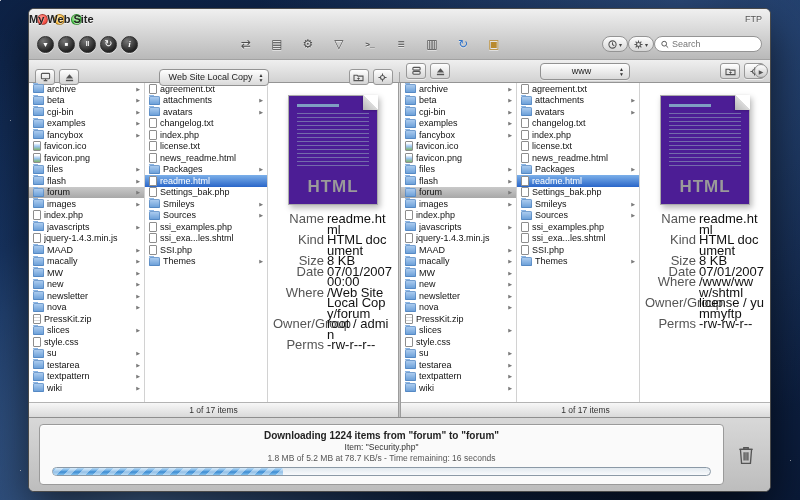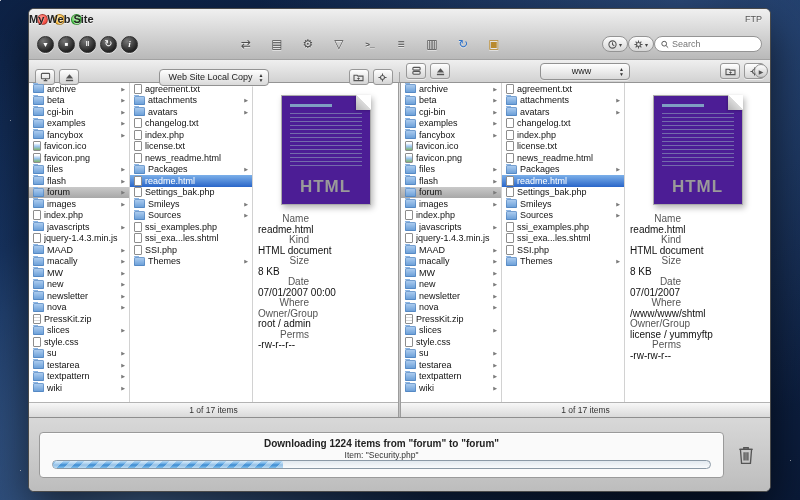--- a/index.html
+++ b/index.html
@@ -76,21 +76,21 @@
     display:flex; align-items:center; justify-content:center; }
   .playbtn::before { content:"▶"; font-size:6px; }
 
   
   .browser { flex:1; display:flex; background:#fff; overflow:hidden; }
   .pane { flex:1; display:flex; flex-direction:column; min-width:0; }
   .vdiv { width:3px; background:linear-gradient(#dcdcdc,#c0c0c0); border-left:1px solid #9c9c9c;
     border-right:1px solid #9c9c9c; }
   .cols { flex:1; display:flex; overflow:hidden; }
   .col { overflow:hidden; border-right:1px solid #d2d2d2; }
-  .col1 { width:101px; } .col2 { width:123px; }
+  .col1 { width:116px; } .col2 { width:123px; }
   .col3 { flex:1; display:flex; flex-direction:column; align-items:center; border-right:none; }
 
   .row { display:flex; align-items:center; height:11.5px; padding:0 4px; font-size:9px; color:#111;
     white-space:nowrap; overflow:hidden; }
   .row .ic { width:11px; height:9px; margin-right:3px; flex:none; position:relative; }
   .row .lbl { overflow:hidden; text-overflow:ellipsis; }
   .t-folder .ic { background:linear-gradient(#b3d1f2,#659bd6); border-radius:1.5px 1.5px 1px 1px;
     box-shadow:inset 0 0 0 1px rgba(70,120,180,.55); }
   .t-folder .ic::before { content:""; position:absolute; top:-2px; left:0; width:5px; height:2px;
     background:#8cb6e5; border-radius:1px 1px 0 0; }
@@ -106,21 +106,21 @@
   .minidoc { width:90px; height:110px; margin-top:12px; position:relative; flex:none;
     background:#4c1d95; border:1px solid #ababab; box-shadow:2px 3px 6px rgba(0,0,0,.28); }
   .minidoc::before { content:""; position:absolute; top:8px; left:8px; width:42px; height:3px; background:#7e9fc2; }
   .minidoc .lines { position:absolute; top:17px; left:8px; right:8px; height:56px;
     background:repeating-linear-gradient(#93a9bf 0 1px, transparent 1px 4px); opacity:.55; }
   .minidoc .fold { position:absolute; top:-1px; right:-1px; width:15px; height:15px;
     background:linear-gradient(225deg,#fff 0 49%, #dcdcdc 50%, #b5b5b5); box-shadow:-1px 1px 2px rgba(0,0,0,.18); }
   .minidoc .big { position:absolute; bottom:7px; left:0; right:0; text-align:center;
     font-size:17px; font-weight:bold; letter-spacing:1px; color:#9a9a9a; }
   .info { margin-top:9px; width:100%; padding:0 5px; }
-  .irow { display:flex; font-size:10px; line-height:10.5px;flex-direction:column; }
+  .irow { display:flex; font-size:13px; line-height:10.5px; }
   .ilbl { width:51px; flex:none; text-align:right; color:#555; margin-right:3px; }
   .ival { color:#111; word-break:break-all; }
 
   .statusbar { height:15px; line-height:14px; text-align:center; font-size:8.5px; color:#333;
     background:linear-gradient(#f7f7f7,#dadada); border-top:1px solid #b3b3b3; }
 
   
   .progress-area { height:74px; background:linear-gradient(#d8d8d8,#bdbdbd); border-top:1px solid #8e8e8e;
     display:flex; align-items:center; padding:0 10px; }
   .ppanel { flex:1; background:#fafafa; border:1px solid #9a9a9a; border-radius:4px;
@@ -518,20 +518,21 @@
                 <span class="ival">8 KB</span>
               </div>
 
               <div class="irow">
                 <span class="ilbl">Date</span>
                 <span class="ival">07/01/2007 00:00</span>
               </div>
 
               <div class="irow">
                 <span class="ilbl">Where</span>
+                <span class="ival">/Web Site Local Copy/forum</span>
               </div>
 
               <div class="irow">
                 <span class="ilbl">Owner/Group</span>
                 <span class="ival">root / admin</span>
               </div>
 
               <div class="irow">
                 <span class="ilbl">Perms</span>
                 <span class="ival">-rw-r--r--</span>
@@ -811,20 +812,21 @@
         </div>
       </div>
       <div class="statusbar">1 of 17 items</div>
     </div>
   </div>
 
   <div class="progress-area">
     <div class="ppanel">
       <div class="ptitle">Downloading 1224 items from "forum" to "forum"</div>
       <div class="pitem">Item: "Security.php"</div>
+      <div class="pstats">1.8 MB of 5.2 MB at 78.7 KB/s - Time remaining: 16 seconds</div>
       <div class="ptrack">
         <div class="pfill" style="width: 35%;"></div>
       </div>
     </div>
     <div class="trashwrap">
       <svg class="lineic" width="16" height="20" viewBox="0 0 14 18">
           <path d="M2 4 H12 L11 16.5 H3 Z"></path>
           <path d="M1 4 H13 M5 4 V2.5 H9 V4 M5.3 6.5 V14 M7 6.5 V14 M8.7 6.5 V14"></path>
         </svg>
     </div>

